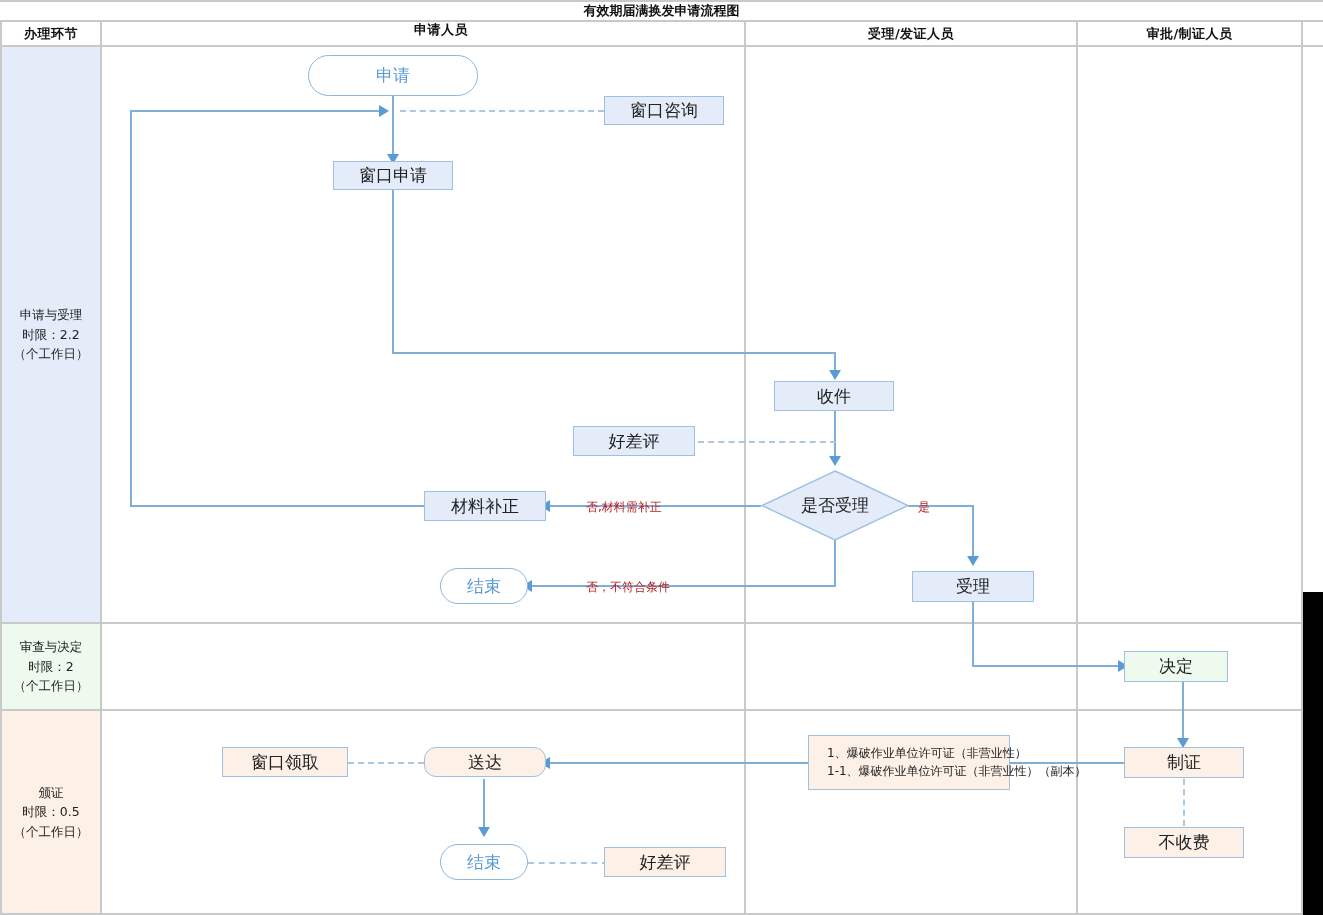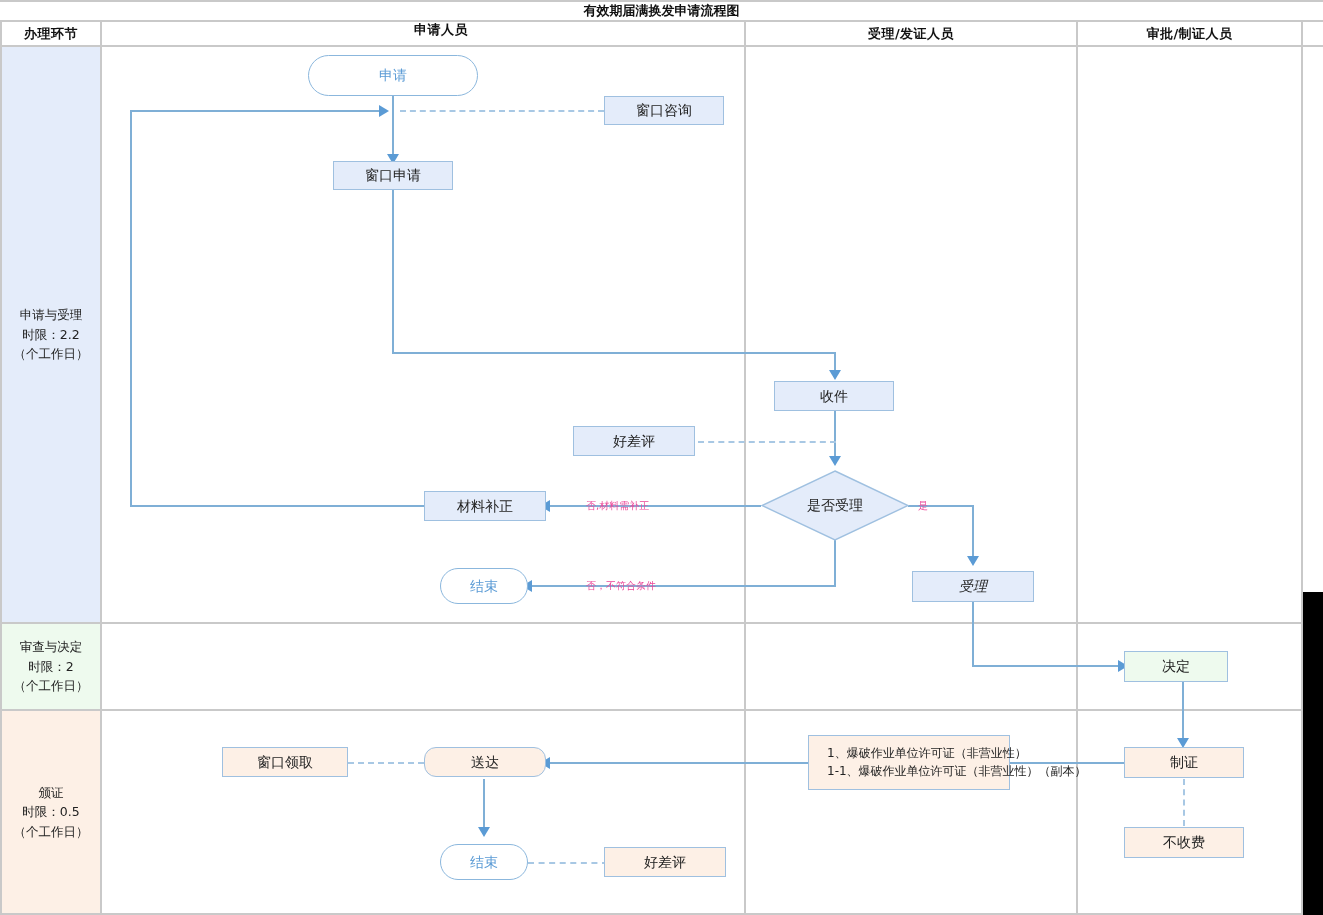--- a/index.html
+++ b/index.html
@@ -16,21 +16,21 @@
   .title-bar{position:absolute;left:0;top:0;width:1323px;height:21px;
              display:flex;align-items:center;justify-content:center;
              font-size:13px;font-weight:bold;color:#111;background:#fff;}
 
   .stage-cell{position:absolute;left:2px;display:flex;align-items:center;justify-content:center;
               text-align:center;font-size:12.5px;color:#222;line-height:1.55;}
   .stage-cell span{display:block;}
 
   
   .node{position:absolute;box-sizing:border-box;display:flex;align-items:center;
-        justify-content:center;text-align:center;font-size:14px;color:#222;
+        justify-content:center;text-align:center;font-size:17px;color:#222;
         border:1px solid #9fc0e0;line-height:1.45;}
   .node.blue{background:#e4ecfa;}
   .node.peach{background:#fdf0e6;}
   .node.green{background:#eefaee;}
   .node.term{background:#ffffff;border:1.6px solid #8bb7dd;border-radius:22px;color:#5b9bd5;}
   .node.diamond{border:none;background:transparent;}
   .node.diamond .dia-shape{position:absolute;left:0;top:0;width:100%;height:100%;}
   .node.diamond .dia-txt{position:relative;z-index:2;}
   .node.overflow{justify-content:flex-start;white-space:nowrap;padding-left:18px;overflow:visible;}
   .node.overflow .linebox{text-align:left;}
@@ -38,21 +38,21 @@
   
   .conn{position:absolute;background:#7fafd6;}
   .conn.h{height:2px;}
   .conn.v{width:2px;}
   .conn.dash-h{height:0;border-top:2px dashed #a8c8e4;background:transparent;}
   .conn.dash-v{width:0;border-left:2px dashed #a8c8e4;background:transparent;}
   .arrow{position:absolute;width:0;height:0;}
   .arrow.down{border-left:6px solid transparent;border-right:6px solid transparent;border-top:10px solid #5b9bd5;}
   .arrow.left{border-top:6px solid transparent;border-bottom:6px solid transparent;border-right:10px solid #5b9bd5;}
   .arrow.right{border-top:6px solid transparent;border-bottom:6px solid transparent;border-left:10px solid #5b9bd5;}
-  .edge-label{position:absolute;font-size:10px;color:#ec4899;white-space:nowrap;background:transparent;}
+  .edge-label{position:absolute;font-size:12px;color:#b91c1c;white-space:nowrap;background:transparent;}
 
   .scroll-shade{position:absolute;background:#000;}
 </style>
 </head>
 <body>
 
 <div id="page">
 
   <div class="title-bar">有效期届满换发申请流程图</div>
 
@@ -162,21 +162,21 @@
 
   <div class="node blue" style="left:424px;top:491px;width:122px;height:30px;">材料补正</div>
 
   <div class="node diamond" style="left:761px;top:470px;width:148px;height:71px;">
     <svg class="dia-shape" viewBox="0 0 148 71" preserveAspectRatio="none">
       <polygon points="74,1 147,35.5 74,70 1,35.5" fill="#e4ecfa" stroke="#9fc0e0" stroke-width="1.4"></polygon>
     </svg>
     <span class="dia-txt">是否受理</span>
   </div>
 
-  <div class="node blue" style="left:912px;top:571px;width:122px;height:31px;font-style:italic;">受理</div>
+  <div class="node blue" style="left:912px;top:571px;width:122px;height:31px;">受理</div>
 
   <div class="node term" style="left:440px;top:568px;width:88px;height:36px;">结束</div>
 
   <div class="node green" style="left:1124px;top:651px;width:104px;height:31px;">决定</div>
 
   <div class="node peach" style="left:1124px;top:747px;width:120px;height:31px;">制证</div>
 
   <div class="node peach" style="left:1124px;top:827px;width:120px;height:31px;">不收费</div>
 
   <div class="node peach overflow" style="left:808px;top:735px;width:202px;height:55px;font-size:12px;">

